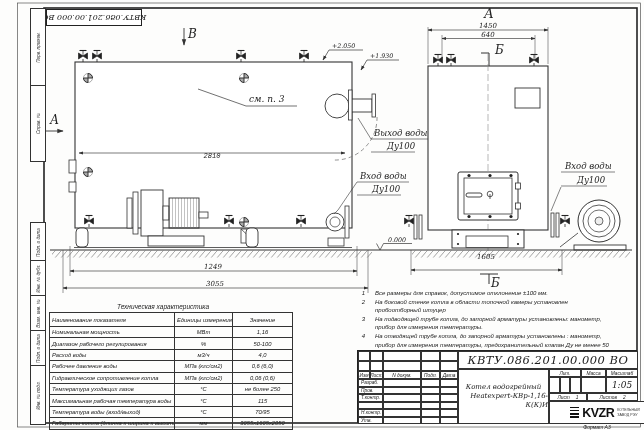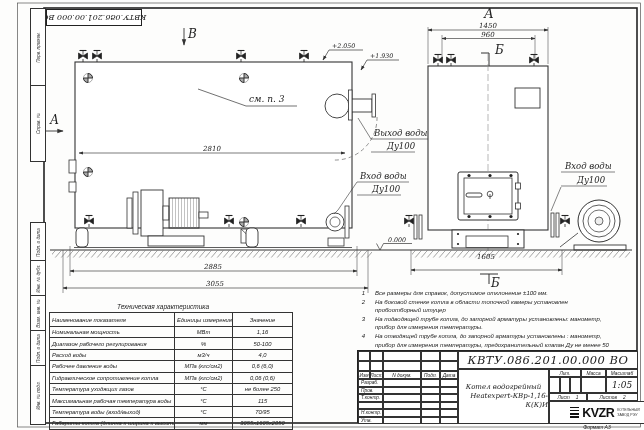--- a/index.html
+++ b/index.html
@@ -232,25 +232,25 @@
     <g>
       <line x1="50" y1="250" x2="632" y2="250" stroke="#333" stroke-width="1"></line>
       <rect x="52" y="250.5" width="320" height="7" fill="url(#ghatch)" stroke="none"></rect>
       <rect x="412" y="250.5" width="218" height="7" fill="url(#ghatch)" stroke="none"></rect>
       <line x1="383.5" y1="243.5" x2="412" y2="243.5" stroke="#333" stroke-width="0.7"></line>
       <line x1="380" y1="250" x2="376.5" y2="243.5" stroke="#333" stroke-width="0.7"></line>
       <line x1="380" y1="250" x2="383.5" y2="243.5" stroke="#333" stroke-width="0.7"></line>
     </g>
   </svg>
 
-  <div class="txt dim" style="left:212px;top:145px;">2810</div>
-  <div class="txt dim" style="left:213px;top:263px;">2885</div>
+  <div class="txt dim" style="left:212px;top:152px;font-family:Liberation Mono, monospace;">2810</div>
+  <div class="txt dim" style="left:213px;top:263px;">1249</div>
   <div class="txt dim" style="left:215px;top:280px;">3055</div>
   <div class="txt dim" style="left:488px;top:22px;">1450</div>
-  <div class="txt dim" style="left:488px;top:30.5px;">960</div>
+  <div class="txt dim" style="left:488px;top:30.5px;">640</div>
   <div class="txt dim" style="left:486px;top:253px;">1605</div>
 
   <div class="txt letter" style="left:188px;top:27px;">В</div>
   <div class="txt letter" style="left:50px;top:113px;">А</div>
   <div class="txt biglet" style="left:484px;top:6px;">А</div>
   <div class="txt letter" style="left:495px;top:43px;">Б</div>
   <div class="txt letter" style="left:491px;top:276px;">Б</div>
 
   <div class="txt see" style="left:249px;top:94px;">см. п. 3</div>
 

